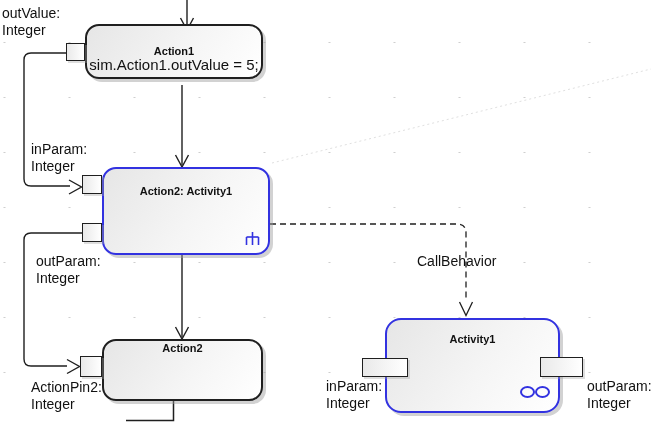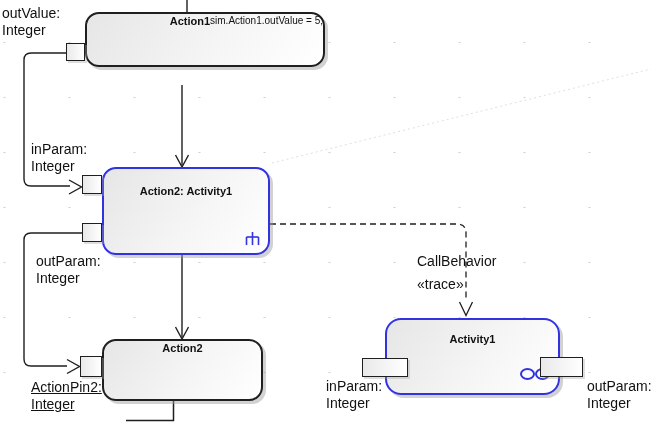--- a/index.html
+++ b/index.html
@@ -17,21 +17,21 @@
   }
   svg.wires{position:absolute;left:0;top:0;z-index:1;}
   .node{
     position:absolute;box-sizing:border-box;z-index:2;
     background:linear-gradient(125deg,#e6e6e6 0%,#f5f5f5 55%,#ffffff 100%);
     border:2px solid #1f1f1f;border-radius:14px;
     box-shadow:3px 3px 0 rgba(155,155,155,0.45);
   }
   .node.blue{border-color:#3232e0;}
   .node-title{font-weight:bold;font-size:11px;text-align:center;line-height:14px;}
-  .node-effect{font-size:10px;text-align:center;line-height:14px;}
+  .node-effect{font-size:15px;text-align:center;line-height:14px;}
   .pin{
     position:absolute;box-sizing:border-box;z-index:3;
     border:1px solid #1f1f1f;
     background:linear-gradient(90deg,#e9e9e9,#ffffff);
     box-shadow:2px 2px 0 rgba(160,160,160,0.35);
   }
   .lbl{position:absolute;z-index:4;font-size:14px;line-height:17px;white-space:pre-line;}
   .lbl.center{text-align:left;}
   .corner-icon{position:absolute;z-index:3;}
 </style>
@@ -72,21 +72,21 @@
       <path d="M82,233 H31 Q24,233 24,240 V359 Q24,366 31,366 H67"></path>
       <path d="M67,359.5 L79.5,366.5 L67,373.5"></path>
     </g>
 
     <g stroke="#1f1f1f" stroke-width="1.3" fill="none">
       <path d="M270,224 H457 Q466,224 466,233 V301" stroke-dasharray="6 4"></path>
       <path d="M459.5,302 L466,315.5 L472.5,302"></path>
     </g>
   </svg>
 
-  <div class="node" style="left:85px;top:12px;width:240px;height:55px;display:flex;flex-direction:row;justify-content:flex-end;padding-bottom:5px;">
+  <div class="node" style="left:85px;top:24px;width:178px;height:55px;display:flex;flex-direction:column;justify-content:flex-end;padding-bottom:5px;">
     <div class="node-title">Action1</div>
     <div class="node-effect">sim.Action1.outValue = 5;</div>
   </div>
 
   <div class="node blue" style="left:102px;top:167px;width:168px;height:88px;padding-top:15px;">
     <div class="node-title">Action2: Activity1</div>
     <svg class="corner-icon" style="right:8px;bottom:6px;" width="15" height="16" viewBox="0 0 15 16">
       <g stroke="#3232e0" stroke-width="1.6" fill="none">
         <path d="M7.5,1 V6"></path>
         <path d="M1.5,6 H13.5"></path>
@@ -94,21 +94,21 @@
         <path d="M7.5,6 V14"></path>
         <path d="M13.5,6 V14"></path>
       </g>
     </svg>
   </div>
 
   <div class="node" style="left:102px;top:339px;width:161px;height:62px;display:flex;align-items:flex-start;justify-content:center;">
     <div class="node-title">Action2</div>
   </div>
 
-  <div class="node blue" style="left:385px;top:318px;width:175px;height:77px;padding-top:12px;border-radius:16px;">
+  <div class="node blue" style="left:385px;top:318px;width:175px;height:95px;padding-top:12px;border-radius:16px;">
     <div class="node-title">Activity1</div>
     <svg class="corner-icon" style="right:7px;bottom:12px;" width="32" height="14" viewBox="0 0 32 14">
       <g stroke="#3232e0" stroke-width="2" fill="none">
         <ellipse cx="8.5" cy="7" rx="6.5" ry="5"></ellipse>
         <ellipse cx="23.5" cy="7" rx="6.5" ry="5"></ellipse>
       </g>
     </svg>
   </div>
 
   <div class="pin" style="left:66px;top:43px;width:19px;height:18px;"></div>
@@ -117,22 +117,21 @@
   <div class="pin" style="left:80px;top:356px;width:22px;height:21px;"></div>
   <div class="pin" style="left:362px;top:358px;width:46px;height:19px;"></div>
   <div class="pin" style="left:540px;top:357px;width:43px;height:20px;"></div>
 
   <div class="lbl" style="left:2px;top:5px;">outValue:
 Integer</div>
   <div class="lbl" style="left:31px;top:141px;">inParam:
 Integer</div>
   <div class="lbl" style="left:36px;top:253px;">outParam:
 Integer</div>
-  <div class="lbl" style="left:31px;top:379px;text-decoration:underline;">ActionPin2:
+  <div class="lbl" style="left:31px;top:379px;">ActionPin2:
 Integer</div>
   <div class="lbl" style="left:326px;top:378px;">inParam:
 Integer</div>
   <div class="lbl" style="left:587px;top:378px;">outParam:
 Integer</div>
   <div class="lbl center" style="left:417px;top:253px;width:95px;">CallBehavior</div>
-  <div class="lbl center" style="left:417px;top:276px;width:95px;">«trace»</div>
 
 </div>
 
 </body></html>

